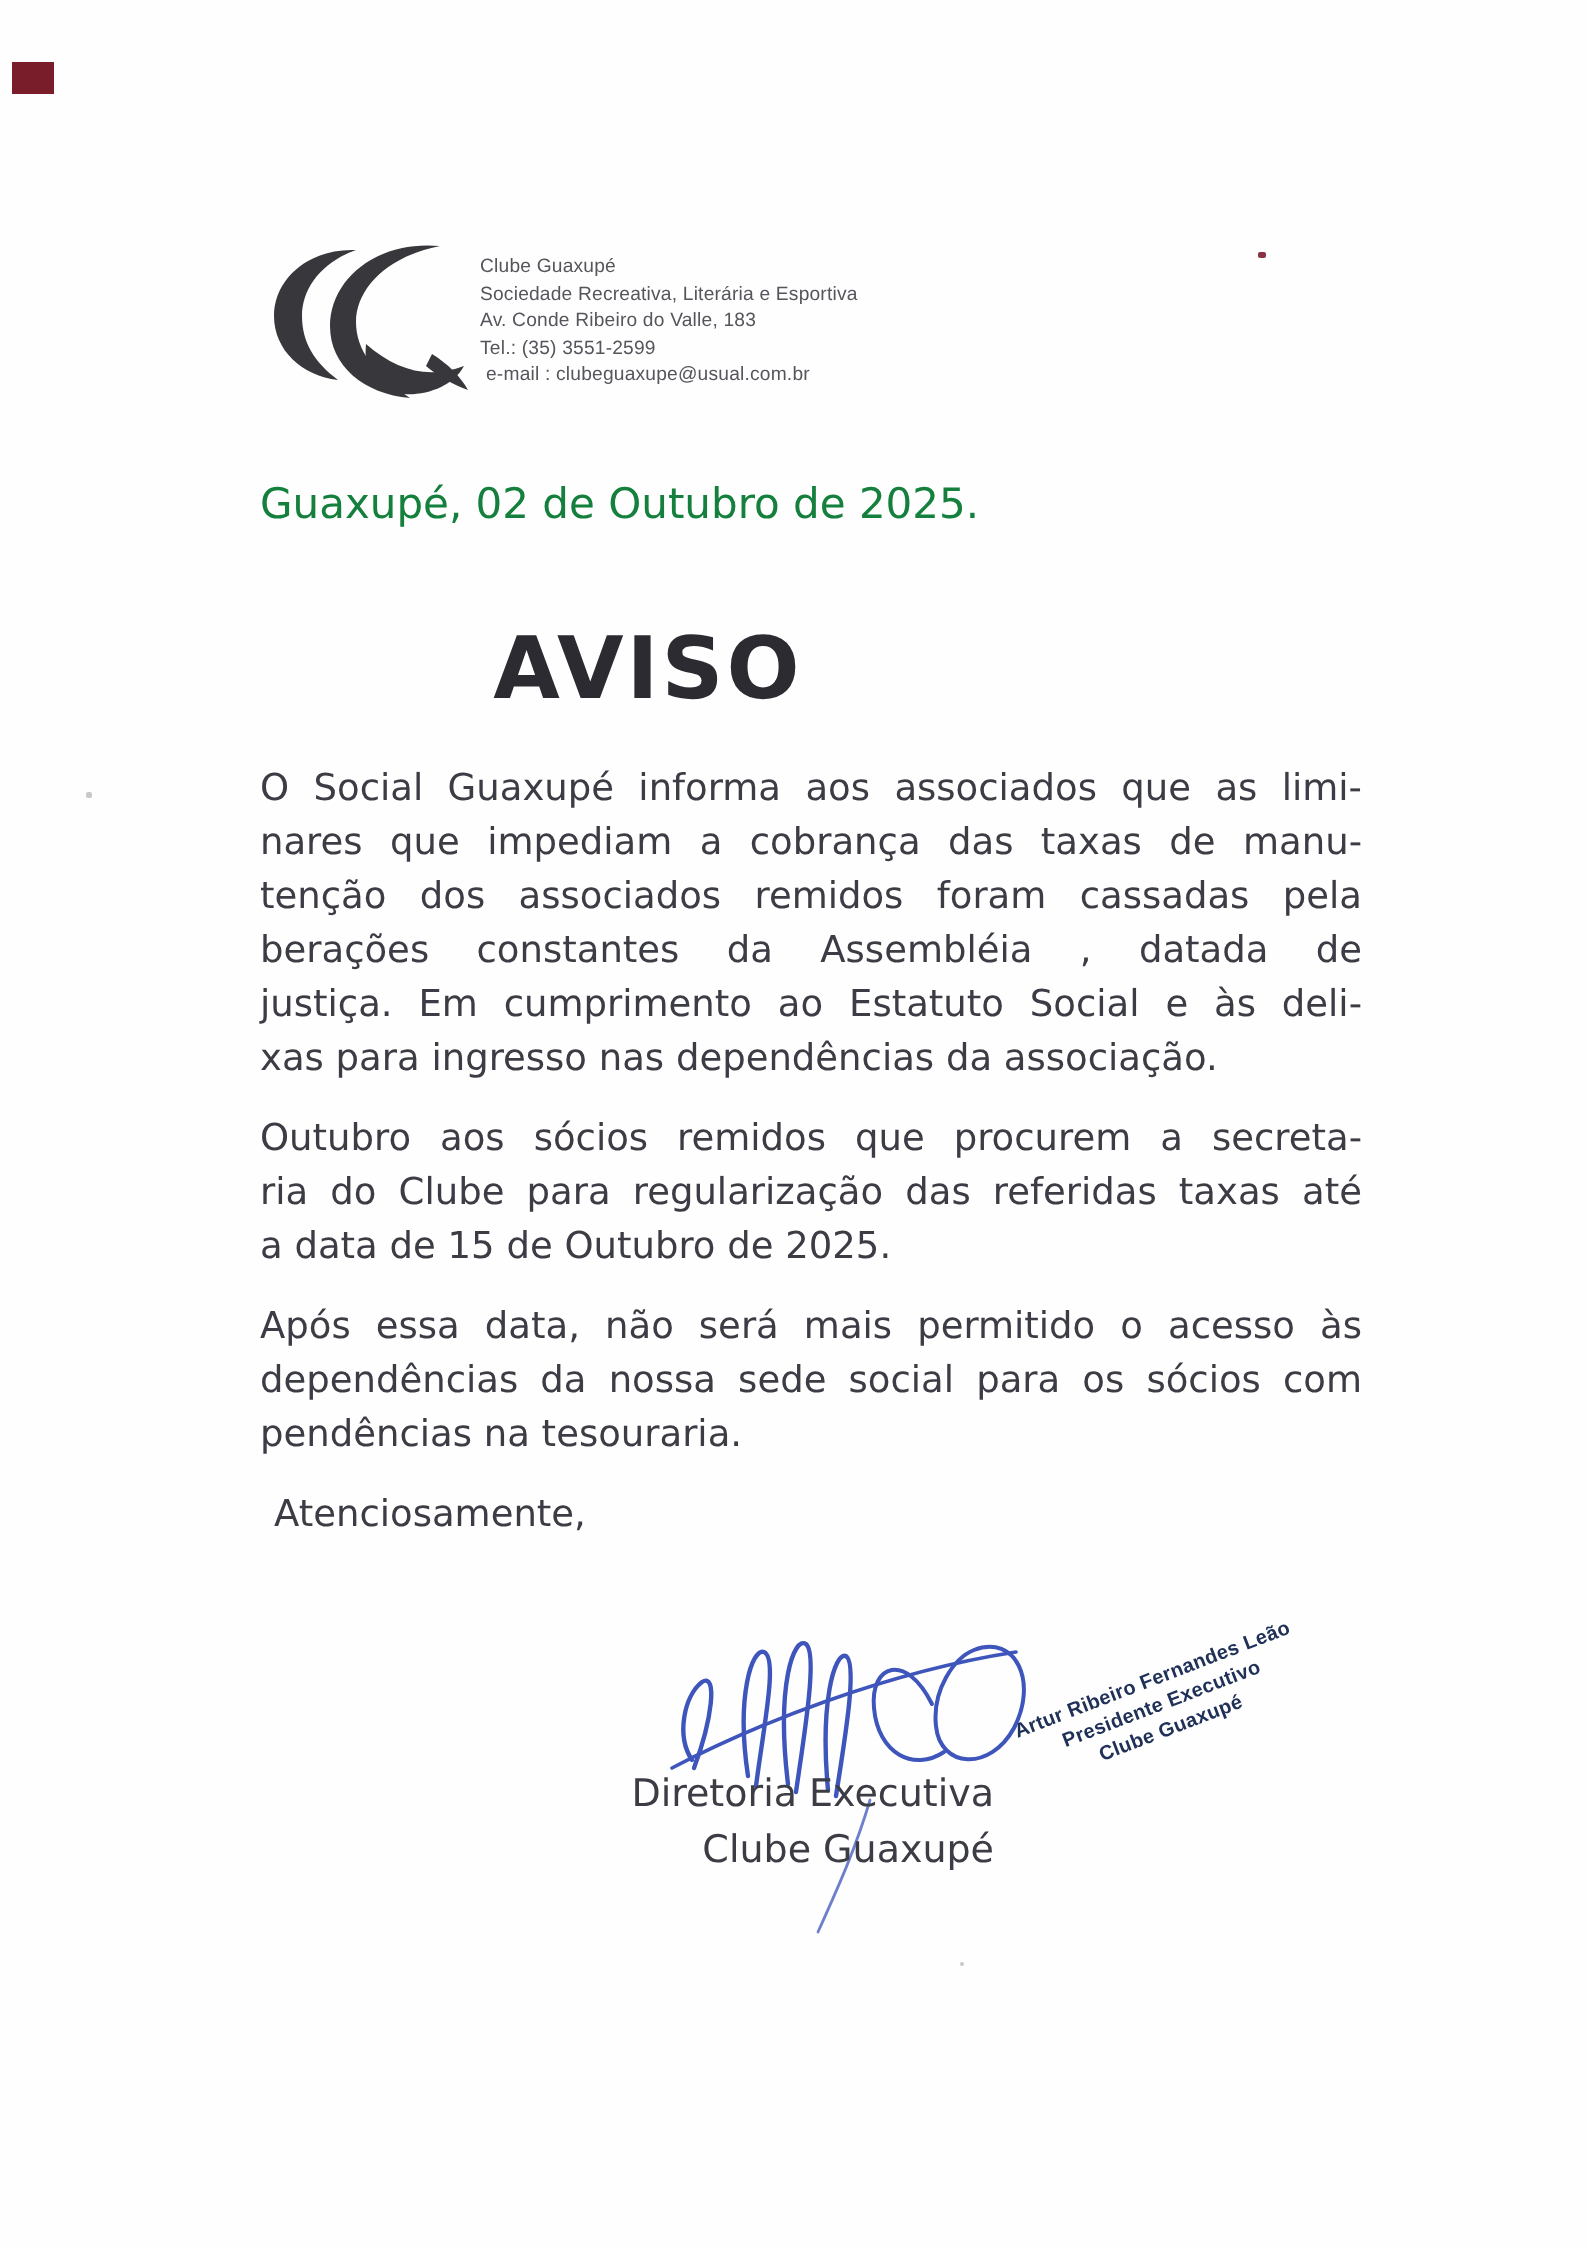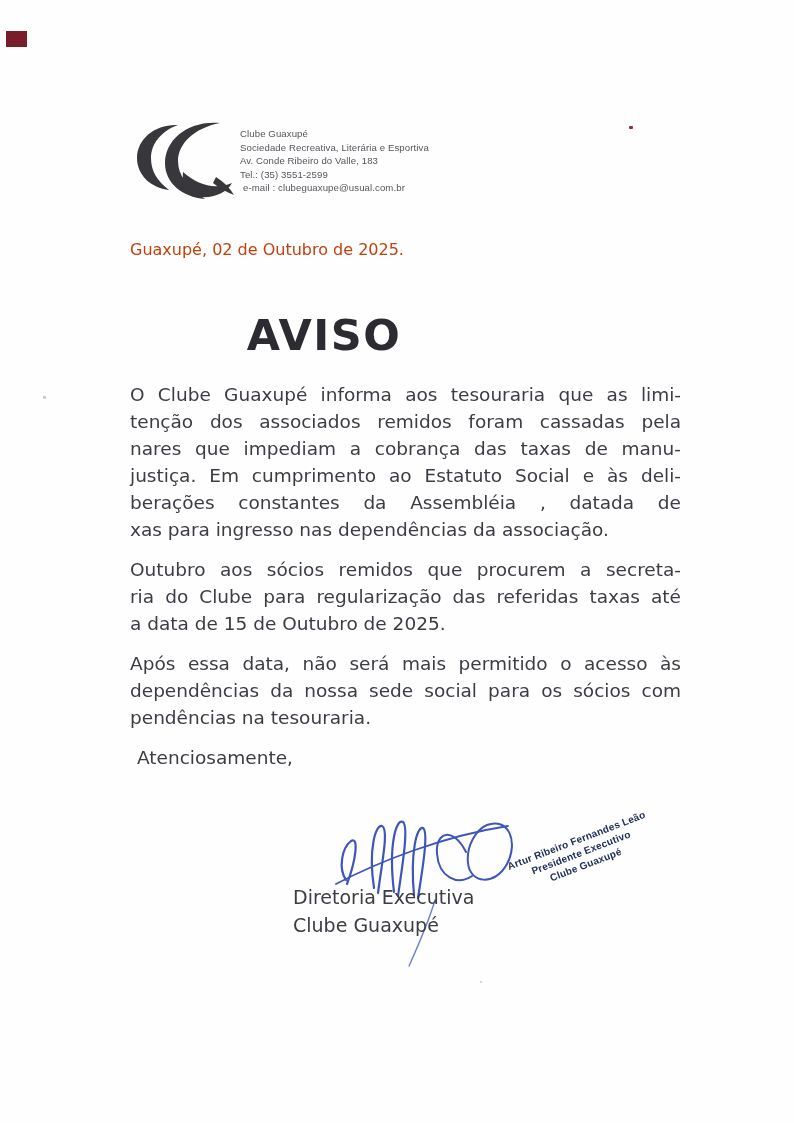--- a/index.html
+++ b/index.html
@@ -18,42 +18,42 @@
   .speck{position:absolute;border-radius:1px;}
 
   
   .header{position:absolute;left:128px;top:122px;display:flex;align-items:flex-start;}
   .logo{width:106px;height:80px;flex:0 0 auto;}
   .header-text{margin-left:6px;margin-top:5px;font-family:"Liberation Sans",sans-serif;
     font-size:9.6px;line-height:13.6px;color:#55555c;letter-spacing:.1px;}
   .header-text .hline:last-child{padding-left:3px;}
 
   
-  .date-line{position:absolute;left:130px;top:240px;font-size:16px;color:#c2410c;}
+  .date-line{position:absolute;left:130px;top:240px;font-size:21px;color:#15803d;}
 
   
   .doc-title{position:absolute;left:0;top:310px;width:648px;text-align:center;
     font-size:43px;font-weight:bold;letter-spacing:1.5px;color:#2b2b31;}
 
   
   .body-block{position:absolute;left:130px;top:381px;width:551px;
     font-size:18.5px;color:#3c3c45;}
   .para{margin:0 0 13px 0;}
   .jline{height:27px;line-height:27px;text-align:justify;text-align-last:justify;
     white-space:normal;overflow:visible;}
   .jline.last{text-align-last:left;}
   .closing{padding-left:7px;height:27px;line-height:27px;}
 
   
   .signature-svg{position:absolute;left:318px;top:806px;width:205px;height:168px;overflow:visible;}
   .stamp{position:absolute;left:492px;top:833px;width:178px;
     transform:rotate(-21deg);transform-origin:50% 50%;
     text-align:center;font-family:"Liberation Sans",sans-serif;
     font-size:10px;font-weight:bold;line-height:13px;color:#203158;letter-spacing:.2px;}
-  .typed{position:absolute;left:293px;top:884px;width:204px;text-align:left;
+  .typed{position:absolute;left:293px;top:884px;width:204px;text-align:right;
     font-size:19px;line-height:27.5px;color:#3c3c45;}
 </style>
 </head>
 <body>
 
 <div class="page">
 
   <div class="corner-mark" style="background: rgb(122, 29, 42);"></div>
   <div class="speck" style="left: 629px; top: 126px; width: 4px; height: 3px; background: rgb(139, 51, 67);"></div>
   <div class="speck" style="left: 43px; top: 396px; width: 3px; height: 3px; background: rgb(201, 201, 204);"></div>
@@ -77,25 +77,25 @@
       </div>
   </div>
 
   <div class="date-line">Guaxupé, 02 de Outubro de 2025.</div>
 
   <div class="doc-title">AVISO</div>
 
   <div class="body-block">
     <div>
         <div class="para">
-          <div class="jline">O Clube Guaxupé informa aos tesouraria que as limi-</div>
+          <div class="jline">O Social Guaxupé informa aos associados que as limi-</div>
+          <div class="jline">nares que impediam a cobrança das taxas de manu-</div>
           <div class="jline">tenção dos associados remidos foram cassadas pela</div>
-          <div class="jline">nares que impediam a cobrança das taxas de manu-</div>
+          <div class="jline">berações constantes da Assembléia , datada de</div>
           <div class="jline">justiça. Em cumprimento ao Estatuto Social e às deli-</div>
-          <div class="jline">berações constantes da Assembléia , datada de</div>
           <div class="jline last">xas para ingresso nas dependências da associação.</div>
         </div>
         <div class="para">
           <div class="jline">Outubro aos sócios remidos que procurem a secreta-</div>
           <div class="jline">ria do Clube para regularização das referidas taxas até</div>
           <div class="jline last">a data de 15 de Outubro de 2025.</div>
         </div>
         <div class="para">
           <div class="jline">Após essa data, não será mais permitido o acesso às</div>
           <div class="jline">dependências da nossa sede social para os sócios com</div>

